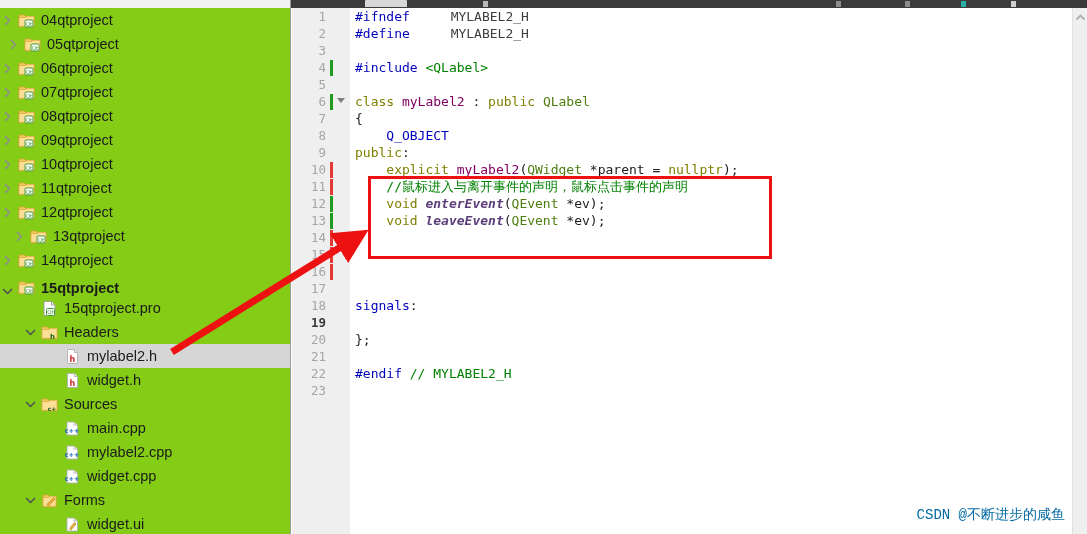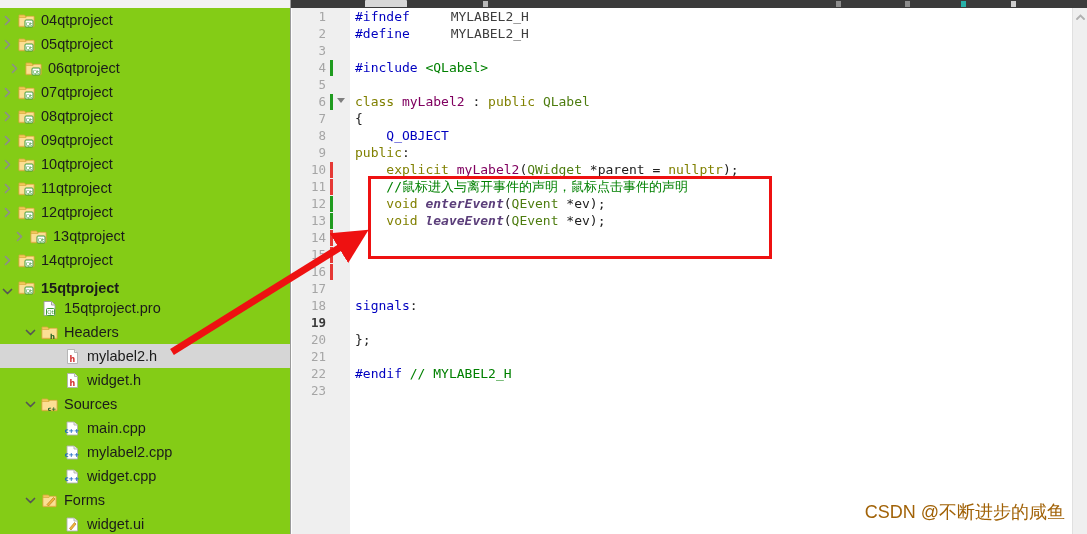--- a/index.html
+++ b/index.html
@@ -204,23 +204,23 @@
     position: absolute;
     left: 2px; top: 18px;
     width: 11px; height: 0px;
     background: #cdcdcd;
   }
 
   
   #watermark {
     position: absolute;
     right: 22px; bottom: 10px;
-    font-size: 18px;
-    color: #a16207;
-    font-family: Liberation Sans, sans-serif;
+    font-size: 14px;
+    color: #0369a1;
+    font-family: Liberation Mono, monospace;
     white-space: nowrap;
     z-index: 25;
     user-select: none;
   }
 </style>
 </head>
 <body>
 
 <div id="toolbar-strip">
   <div class="tb-left-pane"></div>
@@ -242,37 +242,37 @@
       <span class="ficon">
         <svg width="17" height="17" viewBox="0 0 17 17">
           <path d="M1 3 h5.5 l1.3 1.7 H16 v10 H1 z" fill="#f2c75c" stroke="#d7a93c" stroke-width="0.8"></path>
           <path d="M1 5.5 H8 l1.2 -1.2 H16 v10 H1 z" fill="#fcdf94" stroke="#d7a93c" stroke-width="0.7"></path>
           <rect x="7" y="8" width="8" height="7" rx="1" fill="#ffffff" stroke="#3f9c35" stroke-width="1"></rect>
           <text x="11" y="14" font-size="5.5" text-anchor="middle" fill="#3f9c35" font-family="DejaVu Sans, sans-serif">Qt</text>
         </svg>
       </span>
       <span class="tlabel">04qtproject</span>
     </div>
-    <div class="tree-row" style="padding-left: 0px;">
+    <div class="tree-row" style="padding-left: 6px;">
       <span class="twisty">
         <svg width="9" height="11" viewBox="0 0 9 11">
           <path d="M2.5 1.5 L6.5 5.5 L2.5 9.5" stroke="#8d8d8d" stroke-width="1.6" fill="none" stroke-linecap="round" stroke-linejoin="round"></path>
         </svg>
       </span>
       <span class="ficon">
         <svg width="17" height="17" viewBox="0 0 17 17">
           <path d="M1 3 h5.5 l1.3 1.7 H16 v10 H1 z" fill="#f2c75c" stroke="#d7a93c" stroke-width="0.8"></path>
           <path d="M1 5.5 H8 l1.2 -1.2 H16 v10 H1 z" fill="#fcdf94" stroke="#d7a93c" stroke-width="0.7"></path>
           <rect x="7" y="8" width="8" height="7" rx="1" fill="#ffffff" stroke="#3f9c35" stroke-width="1"></rect>
           <text x="11" y="14" font-size="5.5" text-anchor="middle" fill="#3f9c35" font-family="DejaVu Sans, sans-serif">Qt</text>
         </svg>
       </span>
       <span class="tlabel">05qtproject</span>
     </div>
-    <div class="tree-row" style="padding-left: 7px; text-align: center;">
+    <div class="tree-row" style="padding-left: 0px; text-align: center;">
       <span class="twisty">
         <svg width="9" height="11" viewBox="0 0 9 11">
           <path d="M2.5 1.5 L6.5 5.5 L2.5 9.5" stroke="#8d8d8d" stroke-width="1.6" fill="none" stroke-linecap="round" stroke-linejoin="round"></path>
         </svg>
       </span>
       <span class="ficon">
         <svg width="17" height="17" viewBox="0 0 17 17">
           <path d="M1 3 h5.5 l1.3 1.7 H16 v10 H1 z" fill="#f2c75c" stroke="#d7a93c" stroke-width="0.8"></path>
           <path d="M1 5.5 H8 l1.2 -1.2 H16 v10 H1 z" fill="#fcdf94" stroke="#d7a93c" stroke-width="0.7"></path>
           <rect x="7" y="8" width="8" height="7" rx="1" fill="#ffffff" stroke="#3f9c35" stroke-width="1"></rect>

